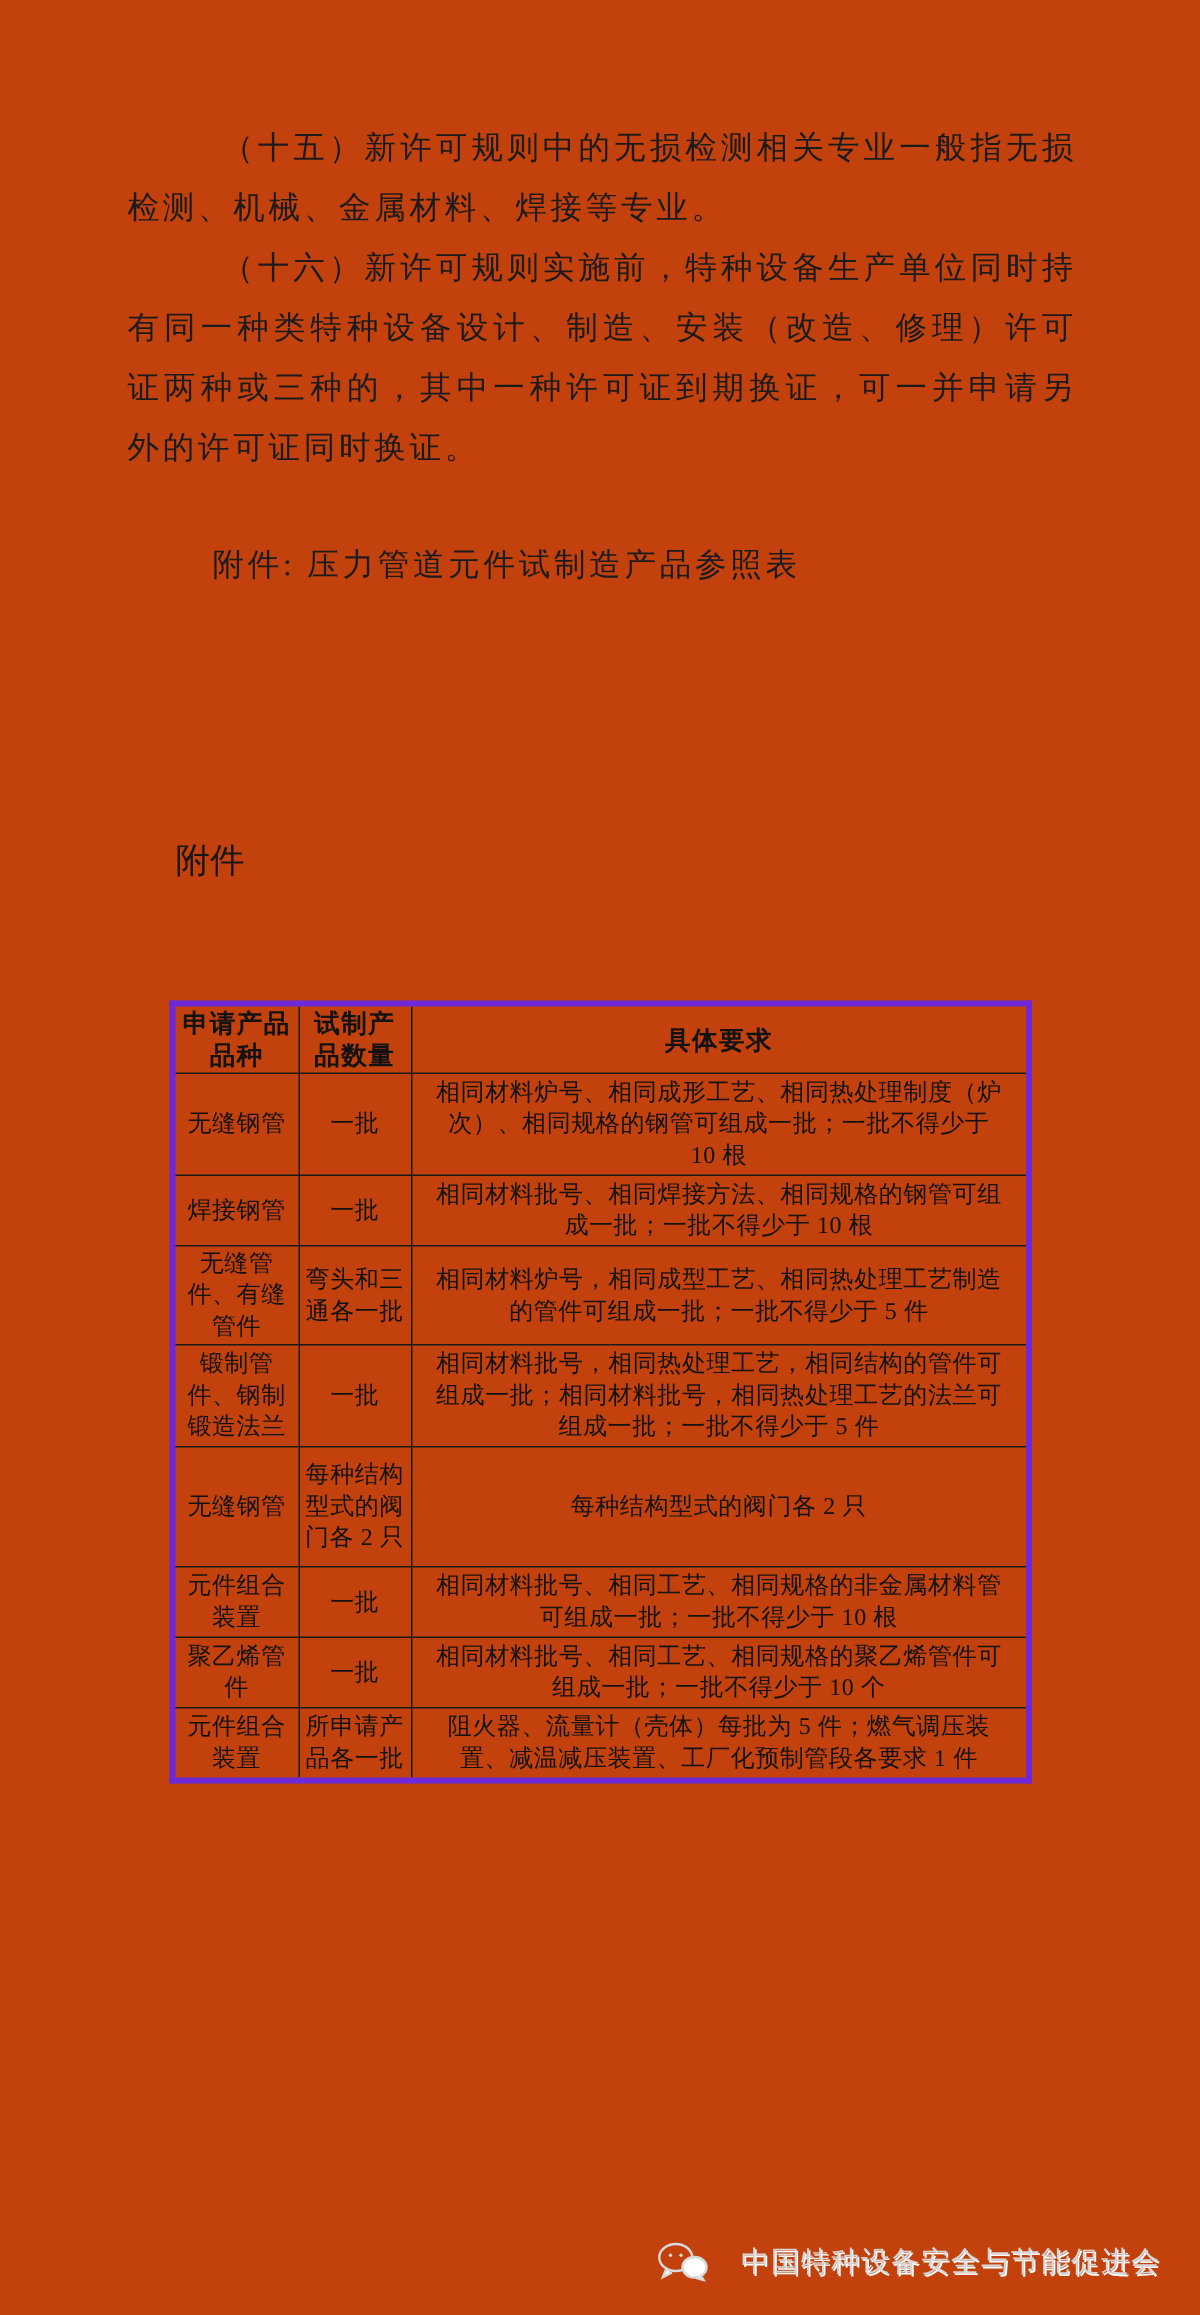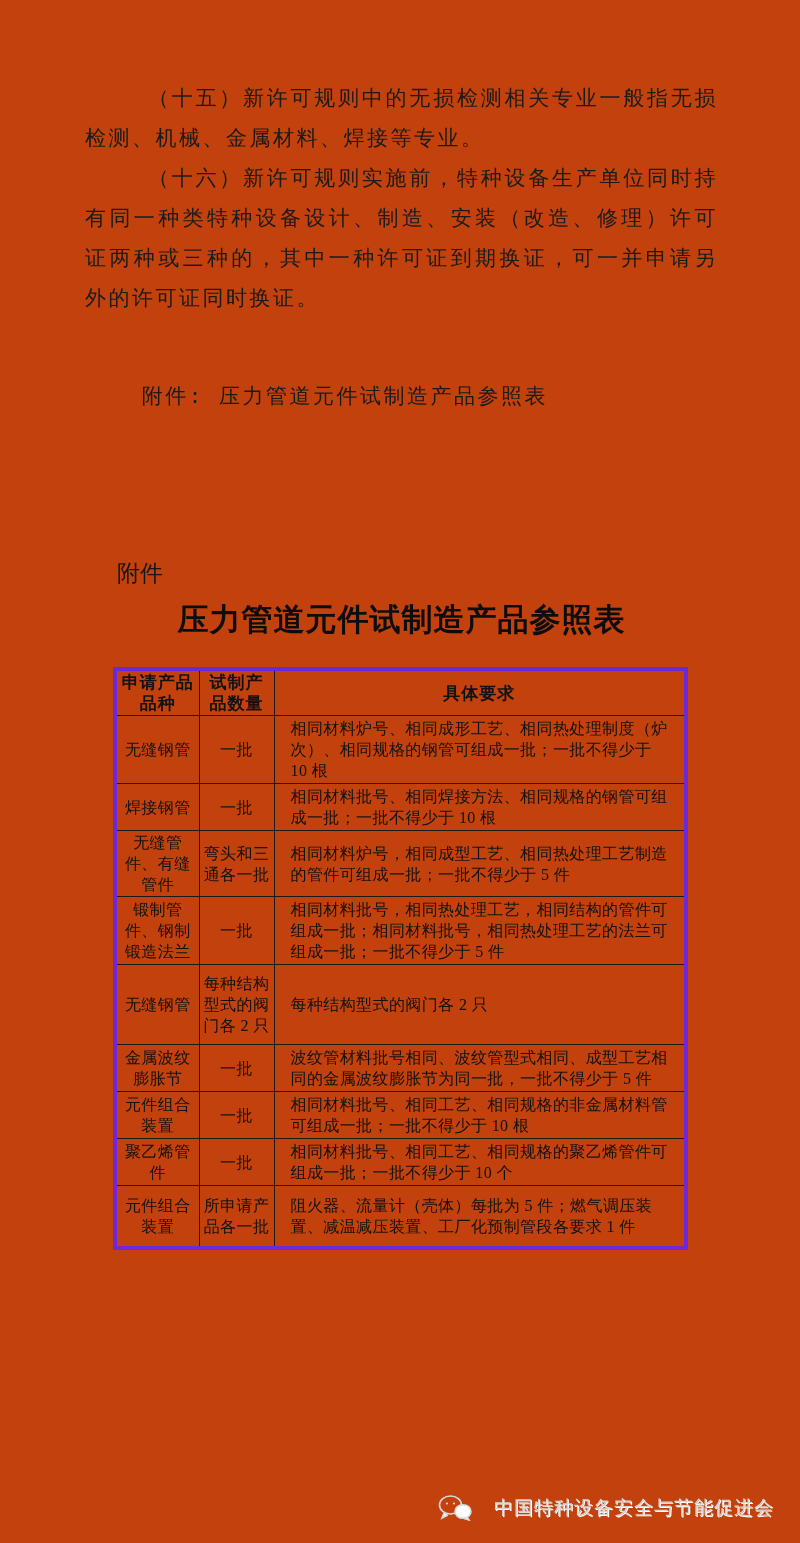--- a/index.html
+++ b/index.html
@@ -22,24 +22,23 @@
     width: 633px;
   }
   .body-text p {
     font-size: 21px;
     line-height: 40px;
     letter-spacing: 2.5px;
     text-align: justify;
     text-indent: 3em;
   }
   .attach-ref {
-    margin-top: 60px;
+    margin-top: 38px;
     text-indent: 2.7em !important;
     text-align: left !important;
-    font-family: Liberation Mono, monospace;
   }
 
   
   .attachment-section {
     position: absolute;
     top: 558px;
     left: 85px;
     width: 633px;
   }
   .attach-label {
@@ -87,21 +86,21 @@
   .ref-table td {
     font-size: 16px;
     line-height: 21px;
     letter-spacing: 0.4px;
   }
   .ref-table td.center {
     text-align: center;
     padding: 1px 2px;
   }
   .ref-table td.req {
-    text-align: left;
+    text-align: center;
     padding: 2px 16px;
   }
   tbody tr:nth-child(1) { height: 47px; }
   tbody tr:nth-child(2) { height: 47px; margin-left: 25px; }
   tbody tr:nth-child(3) { height: 58px; }
   tbody tr:nth-child(4) { height: 62px; }
   tbody tr:nth-child(5) { height: 80px; }
   tbody tr:nth-child(6) { height: 44px; }
   tbody tr:nth-child(7) { height: 44px; }
   tbody tr:nth-child(8) { height: 44px; }
@@ -129,21 +128,20 @@
 <div class="page">
 
   <div class="body-text">
     <p>（十五）新许可规则中的无损检测相关专业一般指无损检测、机械、金属材料、焊接等专业。</p>
     <p>（十六）新许可规则实施前，特种设备生产单位同时持有同一种类特种设备设计、制造、安装（改造、修理）许可证两种或三种的，其中一种许可证到期换证，可一并申请另外的许可证同时换证。</p>
     <p class="attach-ref">附件: 压力管道元件试制造产品参照表</p>
   </div>
 
   <div class="attachment-section">
     <div class="attach-label">附件</div>
-    <div class="table-title">压力管道元件试制造产品参照表</div>
   </div>
 
   <table class="ref-table">
     <colgroup>
         <col class="c1">
         <col class="c2">
         <col class="c3">
       </colgroup>
     <thead>
       <tr>
@@ -172,25 +170,20 @@
           <td class="center">锻制管件、钢制锻造法兰</td>
           <td class="center">一批</td>
           <td class="req">相同材料批号，相同热处理工艺，相同结构的管件可组成一批；相同材料批号，相同热处理工艺的法兰可组成一批；一批不得少于 5 件</td>
         </tr>
         <tr>
           <td class="center">无缝钢管</td>
           <td class="center">每种结构型式的阀门各 2 只</td>
           <td class="req">每种结构型式的阀门各 2 只</td>
         </tr>
         <tr>
-          <td class="center">金属波纹膨胀节</td>
-          <td class="center">一批</td>
-          <td class="req">波纹管材料批号相同、波纹管型式相同、成型工艺相同的金属波纹膨胀节为同一批，一批不得少于 5 件</td>
-        </tr>
-        <tr>
           <td class="center">元件组合装置</td>
           <td class="center">一批</td>
           <td class="req">相同材料批号、相同工艺、相同规格的非金属材料管可组成一批；一批不得少于 10 根</td>
         </tr>
         <tr>
           <td class="center">聚乙烯管件</td>
           <td class="center">一批</td>
           <td class="req">相同材料批号、相同工艺、相同规格的聚乙烯管件可组成一批；一批不得少于 10 个</td>
         </tr>
         <tr>

